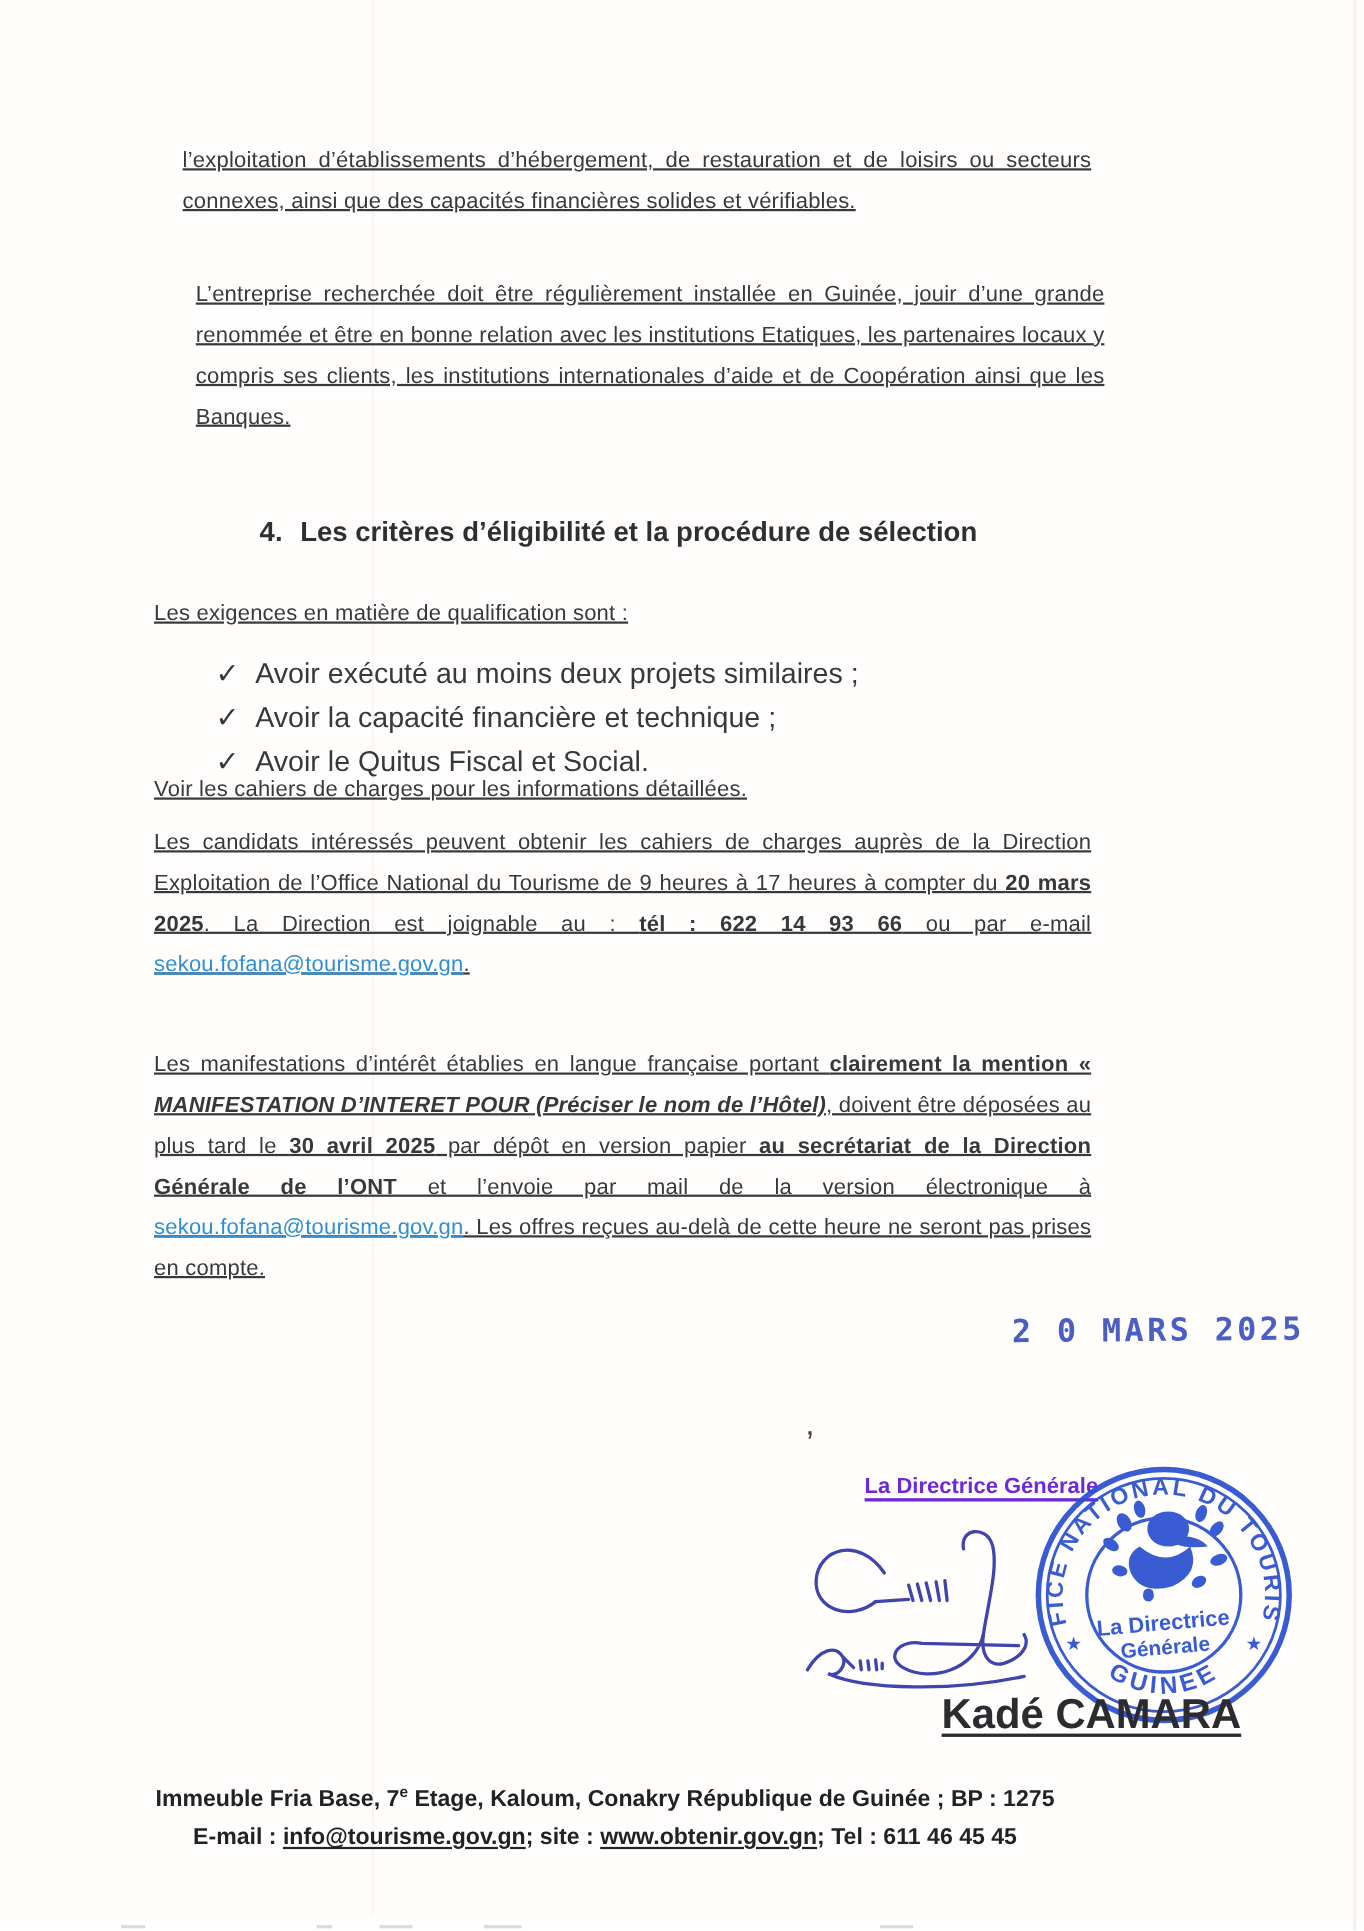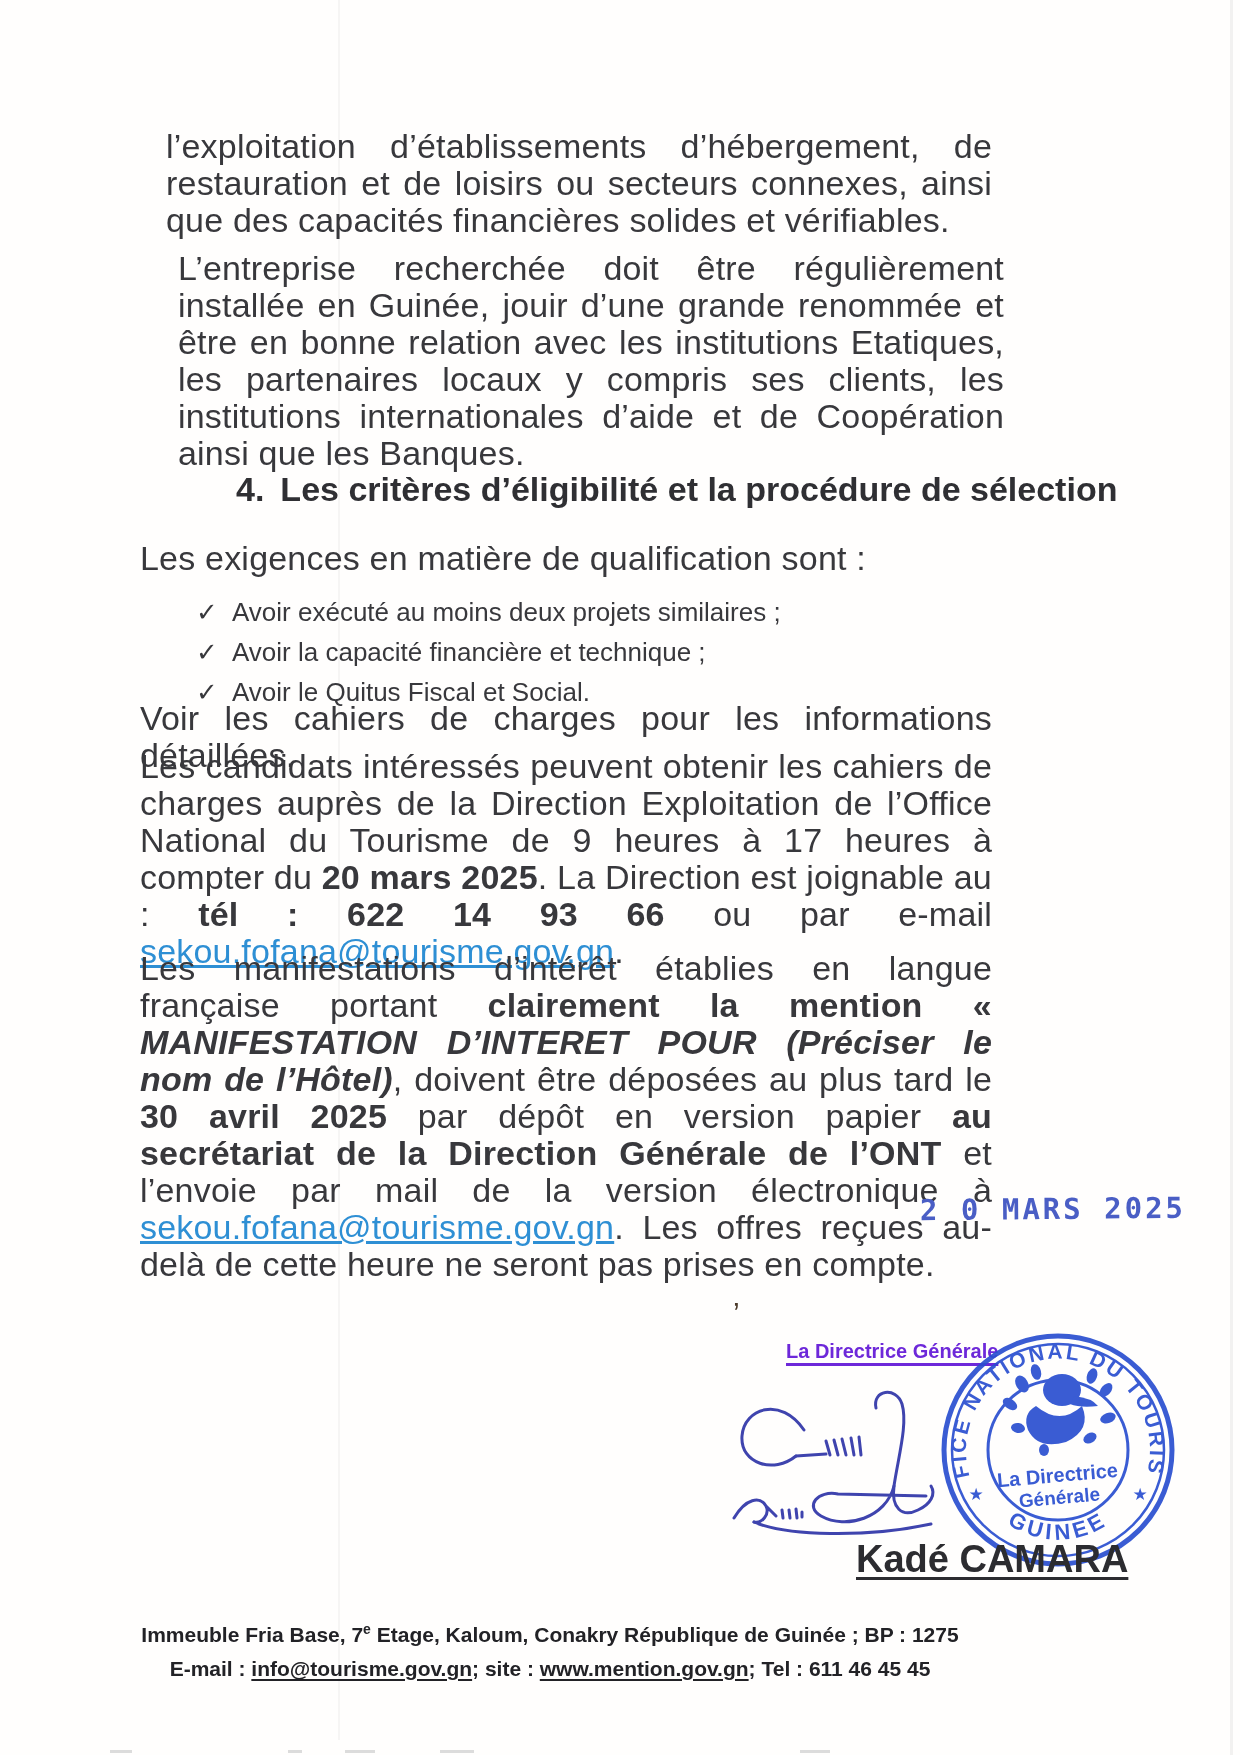--- a/index.html
+++ b/index.html
@@ -11,36 +11,37 @@
     font-family:"Liberation Sans",sans-serif;
     color:#38383c;
   }
   
   .streak-v1{position:absolute;left:338px;top:0;width:2px;height:1740px;background:rgba(0,0,0,0.035);}
   .streak-v2{position:absolute;left:1230px;top:0;width:3px;height:1755px;background:rgba(0,0,0,0.05);}
   .scan-dash{position:absolute;height:3px;background:#dcdcdc;bottom:2px;}
 
   .para{
     position:absolute;
-    font-size:34px;line-height:37px;
+    font-size:20px;line-height:37px;
     text-align:justify;
     letter-spacing:0.2px;
+    text-decoration:underline;
   }
   .p-indent{left:166px;width:826px;}
   .p-flush{left:140px;width:852px;}
 
   .b{font-weight:700;}
   .i{font-style:italic;}
   .link{color:#2e8fd4;text-decoration:underline;cursor:pointer;}
   .u{text-decoration:underline;}
   sup{font-size:14px;}
 
   .heading{
     position:absolute;left:236px;top:470px;
-    font-size:34px;font-weight:700;color:#2f2f33;
+    font-size:25px;font-weight:700;color:#2f2f33;
   }
   .heading .num{margin-right:16px;}
 
   .checklist{position:absolute;left:196px;top:592px;width:760px;}
   .check-item{font-size:26px;line-height:40px;display:flex;}
   .check-item .check{width:36px;flex:0 0 36px;}
 
   .date-stamp{
     position:absolute;left:920px;top:1192px;
     font-family:"DejaVu Sans Mono",monospace;
@@ -168,21 +169,21 @@
     <g font-family="Liberation Sans, sans-serif" font-weight="700" fill="#2a4fd0" text-anchor="middle" transform="rotate(-5 118 150)">
       <text x="118" y="150" font-size="20">La Directrice</text>
       <text x="118" y="172" font-size="19">Générale</text>
     </g>
   </svg>
 
   <div class="kade">Kadé CAMARA</div>
 
   <div class="footer">
     <div><span>Immeuble Fria Base, 7</span><sup>e</sup><span> Etage, Kaloum, Conakry République de Guinée ; BP : 1275</span></div>
-    <div><span>E-mail : </span><span class="u">info@tourisme.gov.gn</span><span>; site : </span><span class="u">www.mention.gov.gn</span><span>; Tel : 611 46 45 45</span></div>
+    <div><span>E-mail : </span><span class="u">info@tourisme.gov.gn</span><span>; site : </span><span class="u">www.obtenir.gov.gn</span><span>; Tel : 611 46 45 45</span></div>
   </div>
 
   <div class="scan-dash" style="left:110px;width:22px;"></div>
   <div class="scan-dash" style="left:288px;width:14px;"></div>
   <div class="scan-dash" style="left:345px;width:30px;"></div>
   <div class="scan-dash" style="left:440px;width:34px;"></div>
   <div class="scan-dash" style="left:800px;width:30px;"></div>
 
 </div>
 

